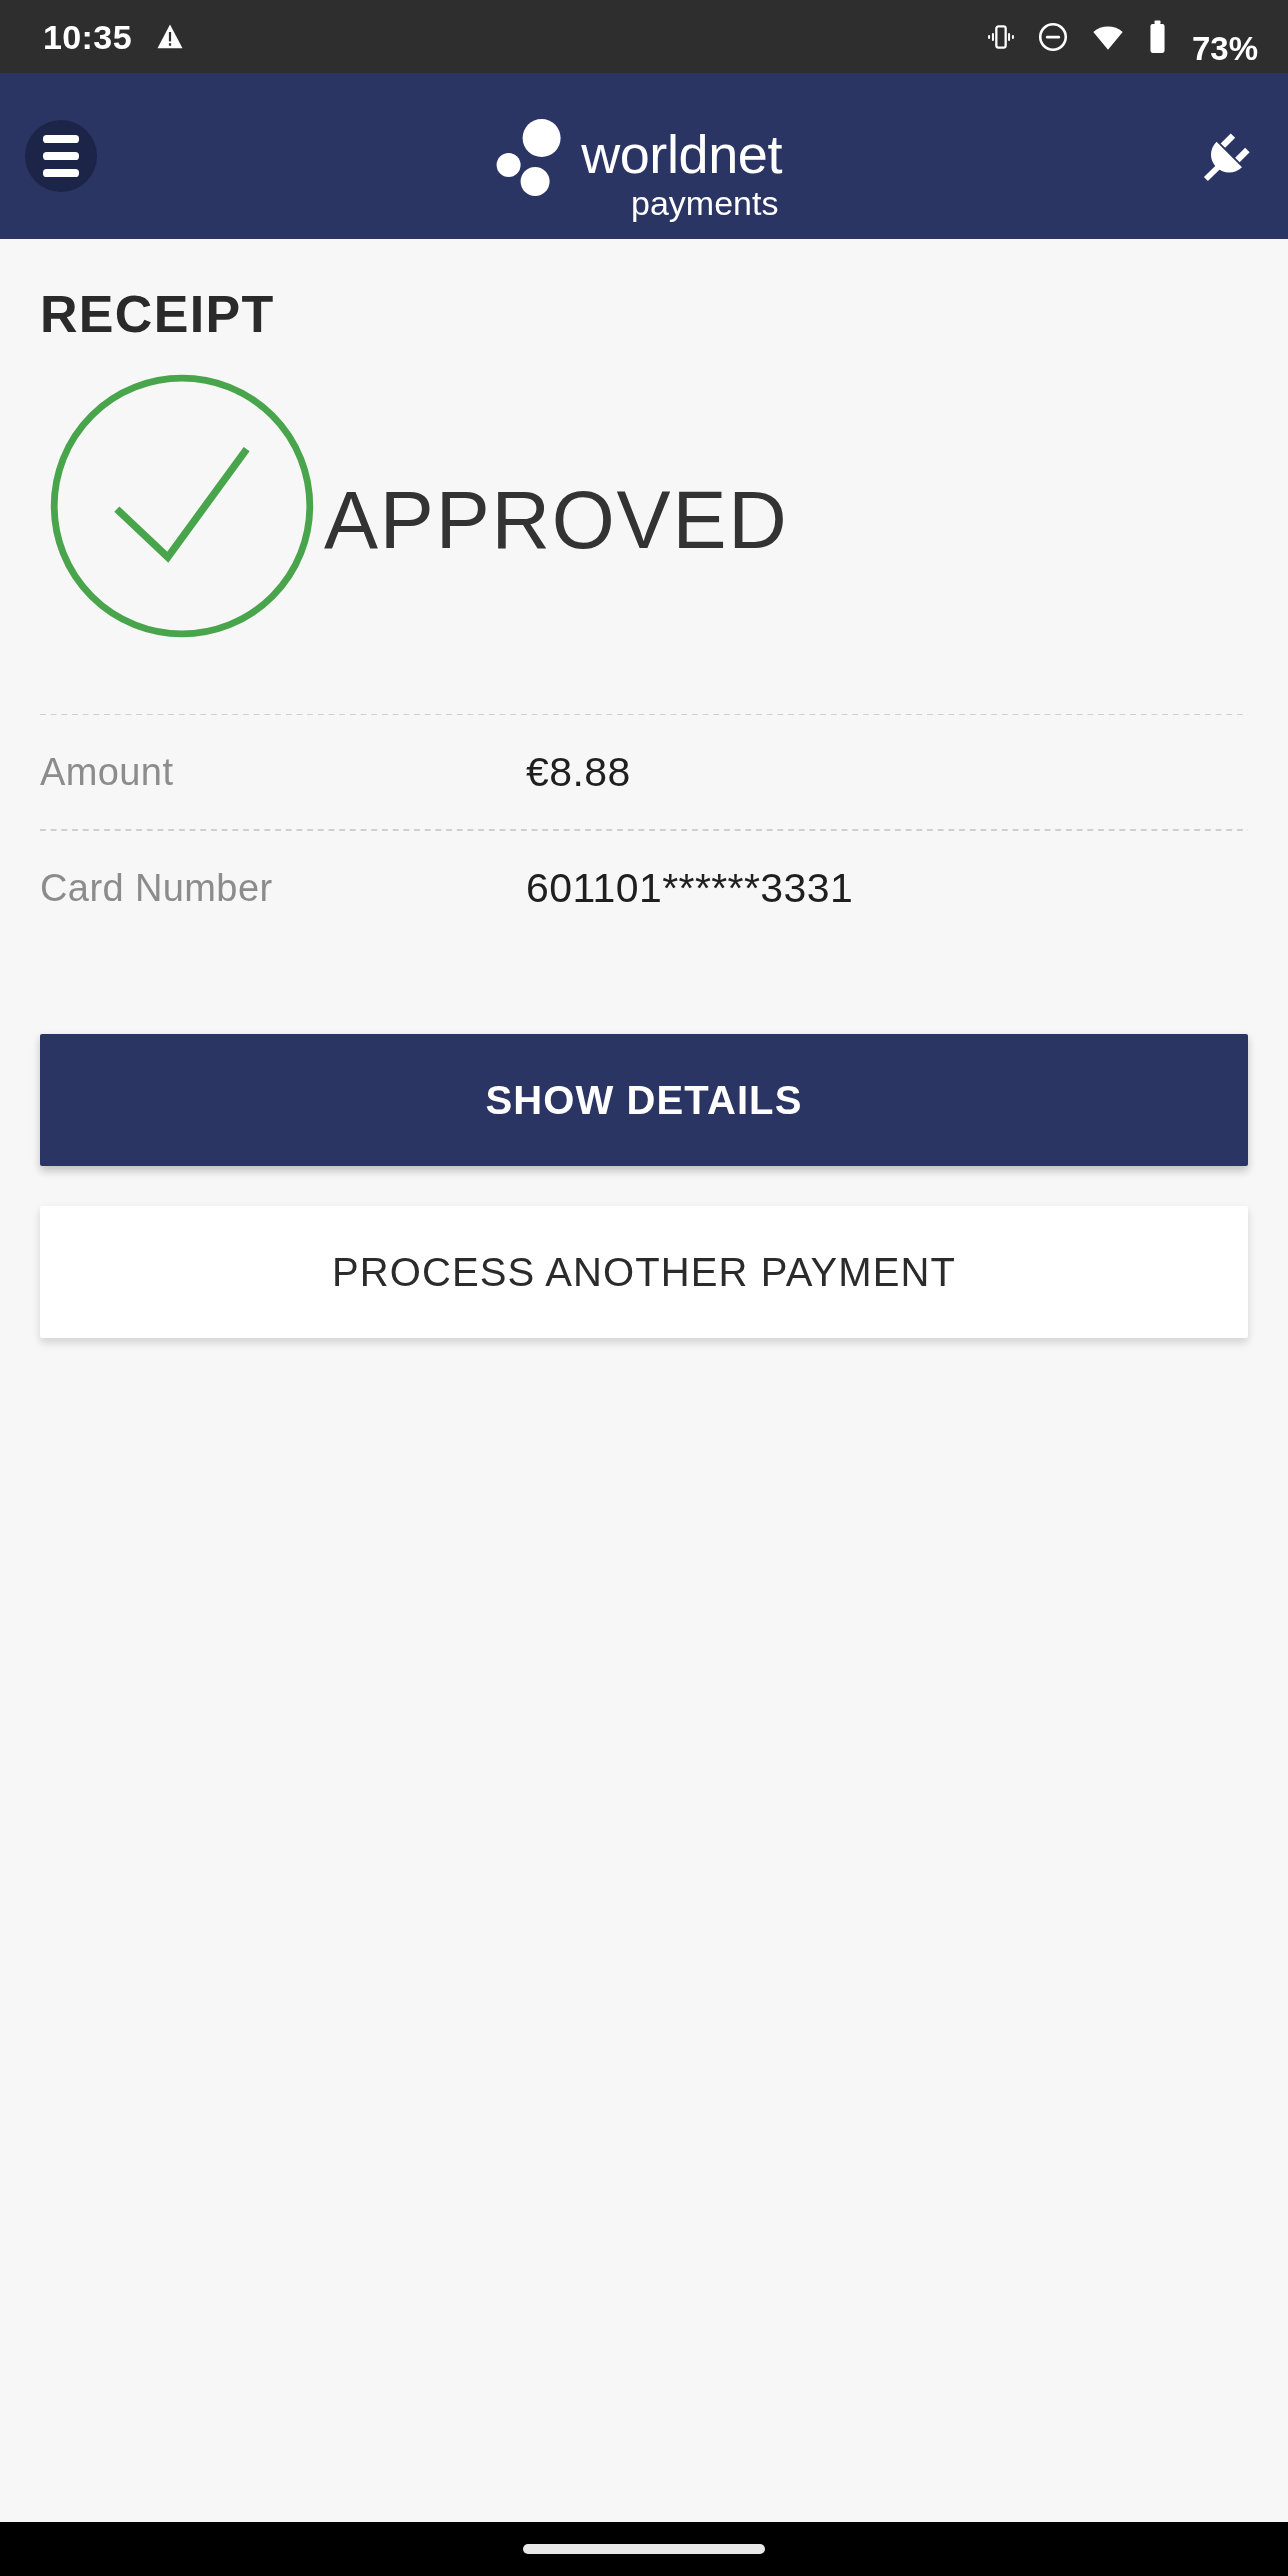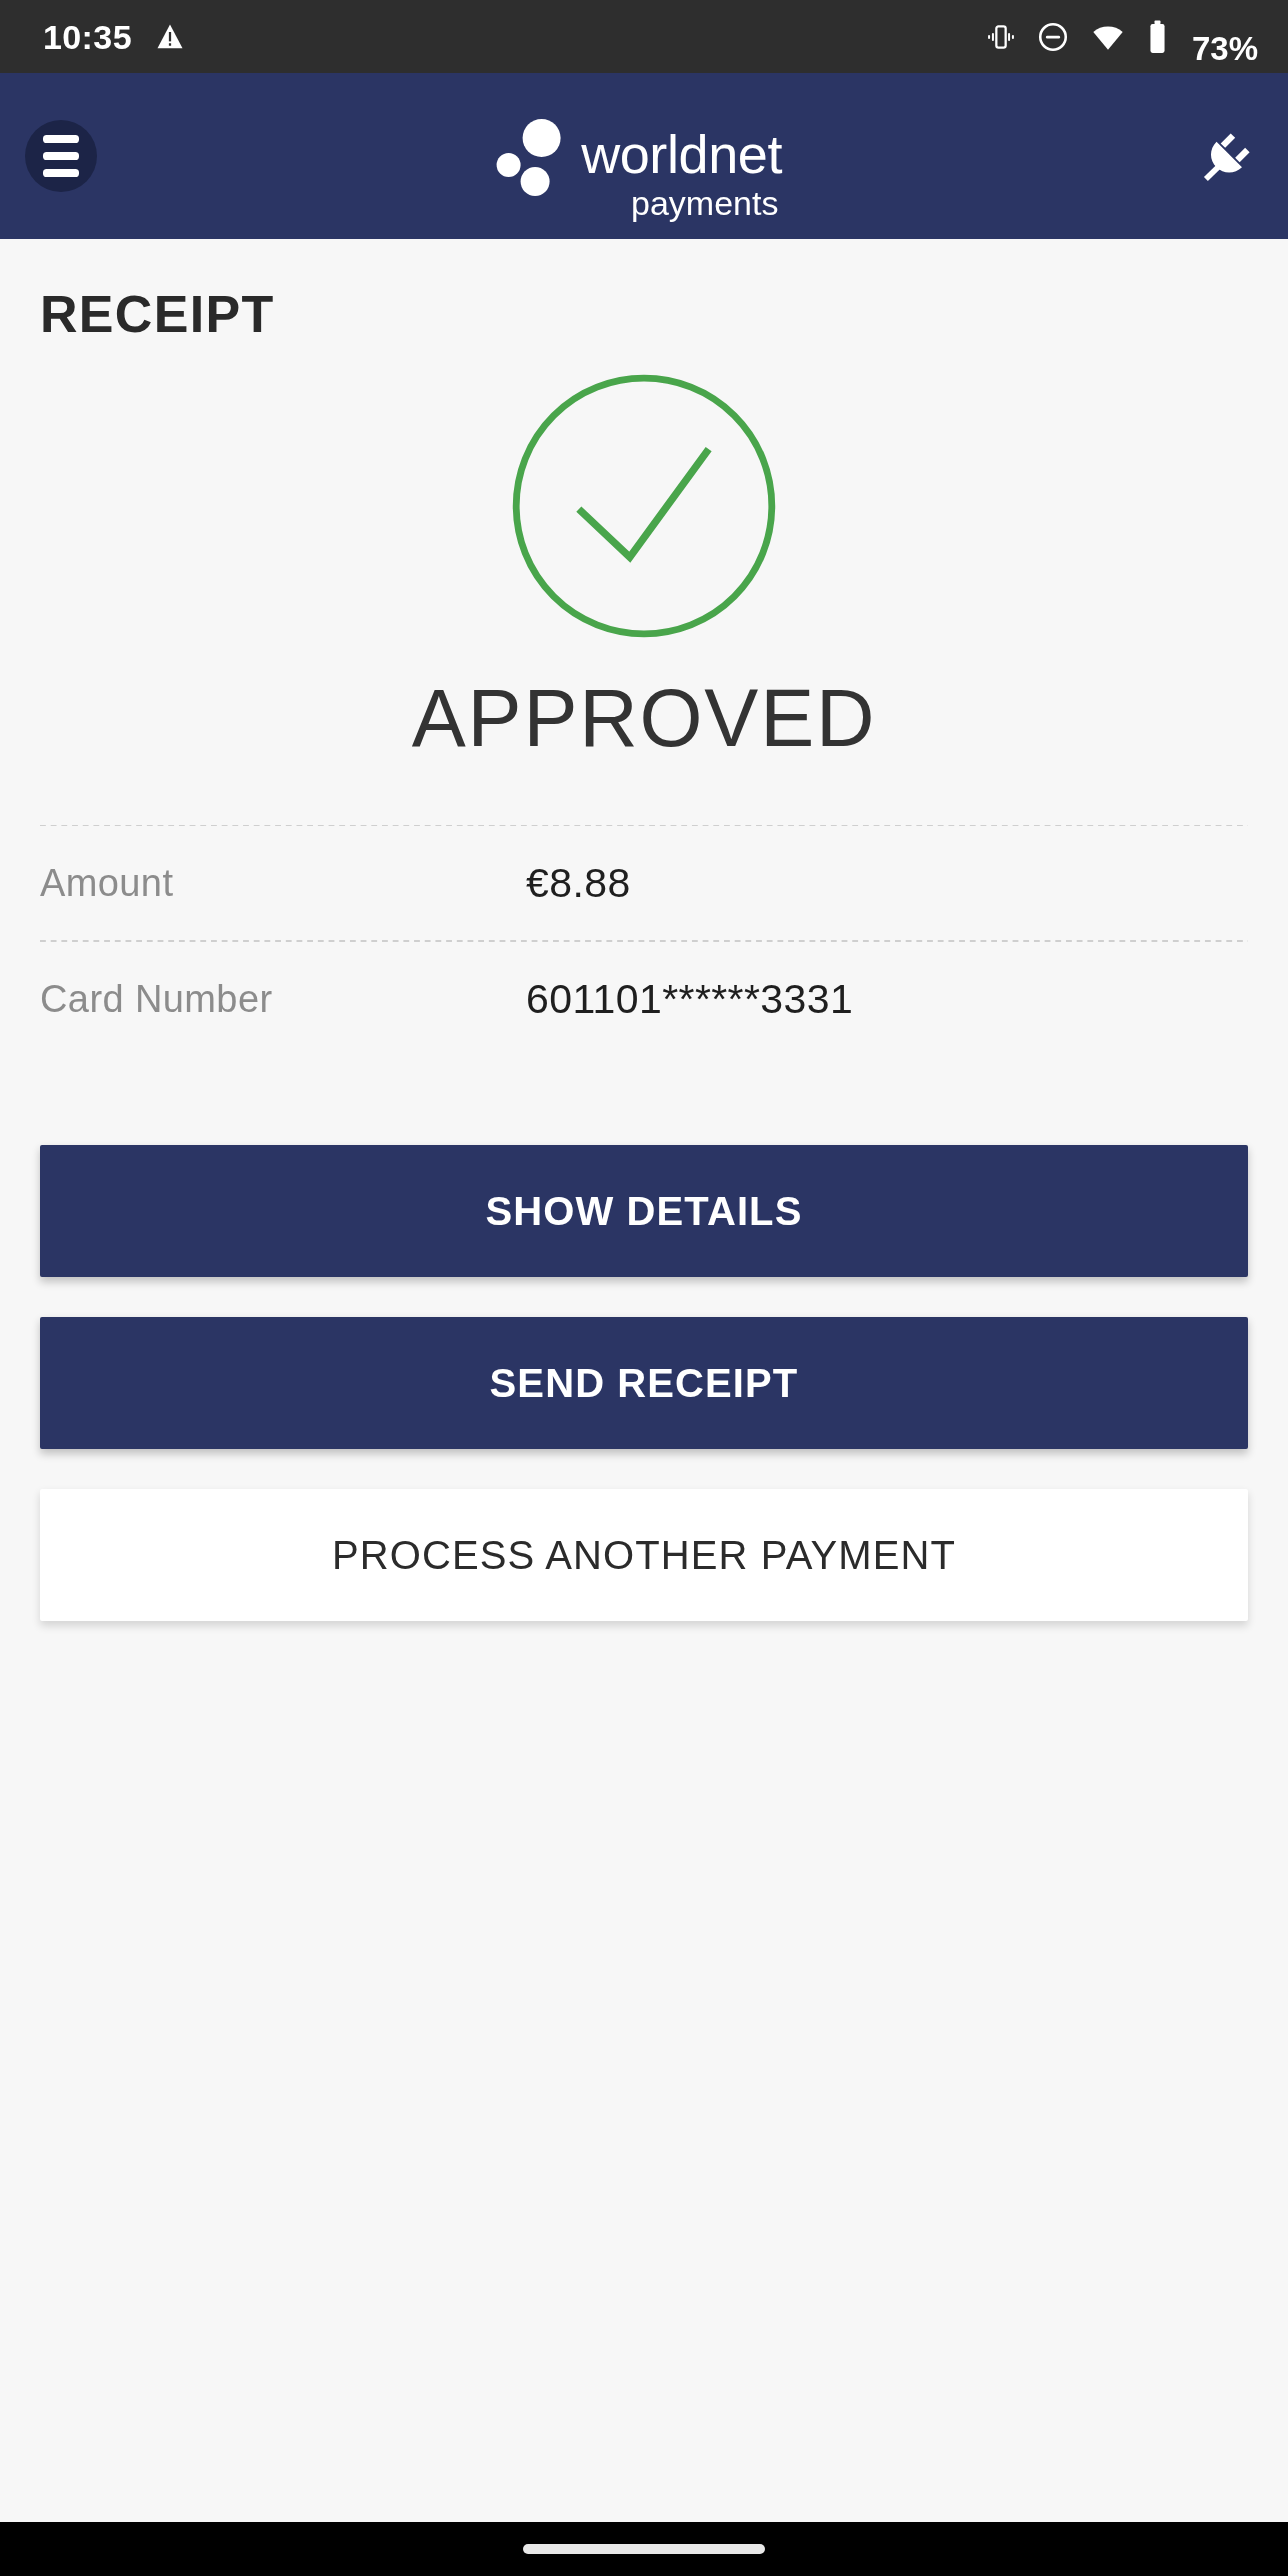--- a/index.html
+++ b/index.html
@@ -90,21 +90,21 @@
     padding: 0 40px; position: relative;
   }
   .page-title {
     font-size: 52px; font-weight: 700; color: #2a2a2a;
     letter-spacing: 1.3px; margin-top: 45px;
     font-family: "Liberation Sans", sans-serif;
   }
 
   
   .status-block {
-    display: flex; flex-direction: column; align-items: center;
+    display: flex; flex-direction: row; align-items: center;
     margin-top: 19.7px;
   }
   .check-circle { width: 284px; height: 284px; display: block; }
   .status-word {
     font-size: 81px; font-weight: 300; color: #333333;
     letter-spacing: 1.8px; margin-top: 30px; line-height: 1;
     font-family: "Liberation Sans", sans-serif;
   }
 
   
@@ -245,21 +245,20 @@
       <div class="dotted-rule"></div>
 
       <div class="detail-row-inner">
         <div class="detail-label">Card Number</div>
         <div class="detail-value">601101******3331</div>
       </div>
     </div>
 
     <div class="actions">
       <button class="btn btn-primary">SHOW DETAILS</button>
-      <button class="btn btn-primary">SEND RECEIPT</button>
       <button class="btn btn-secondary">PROCESS ANOTHER PAYMENT</button>
     </div>
 
   </div>
 
   <div class="nav-bar">
     <div class="nav-pill"></div>
   </div>
 
 </div>

